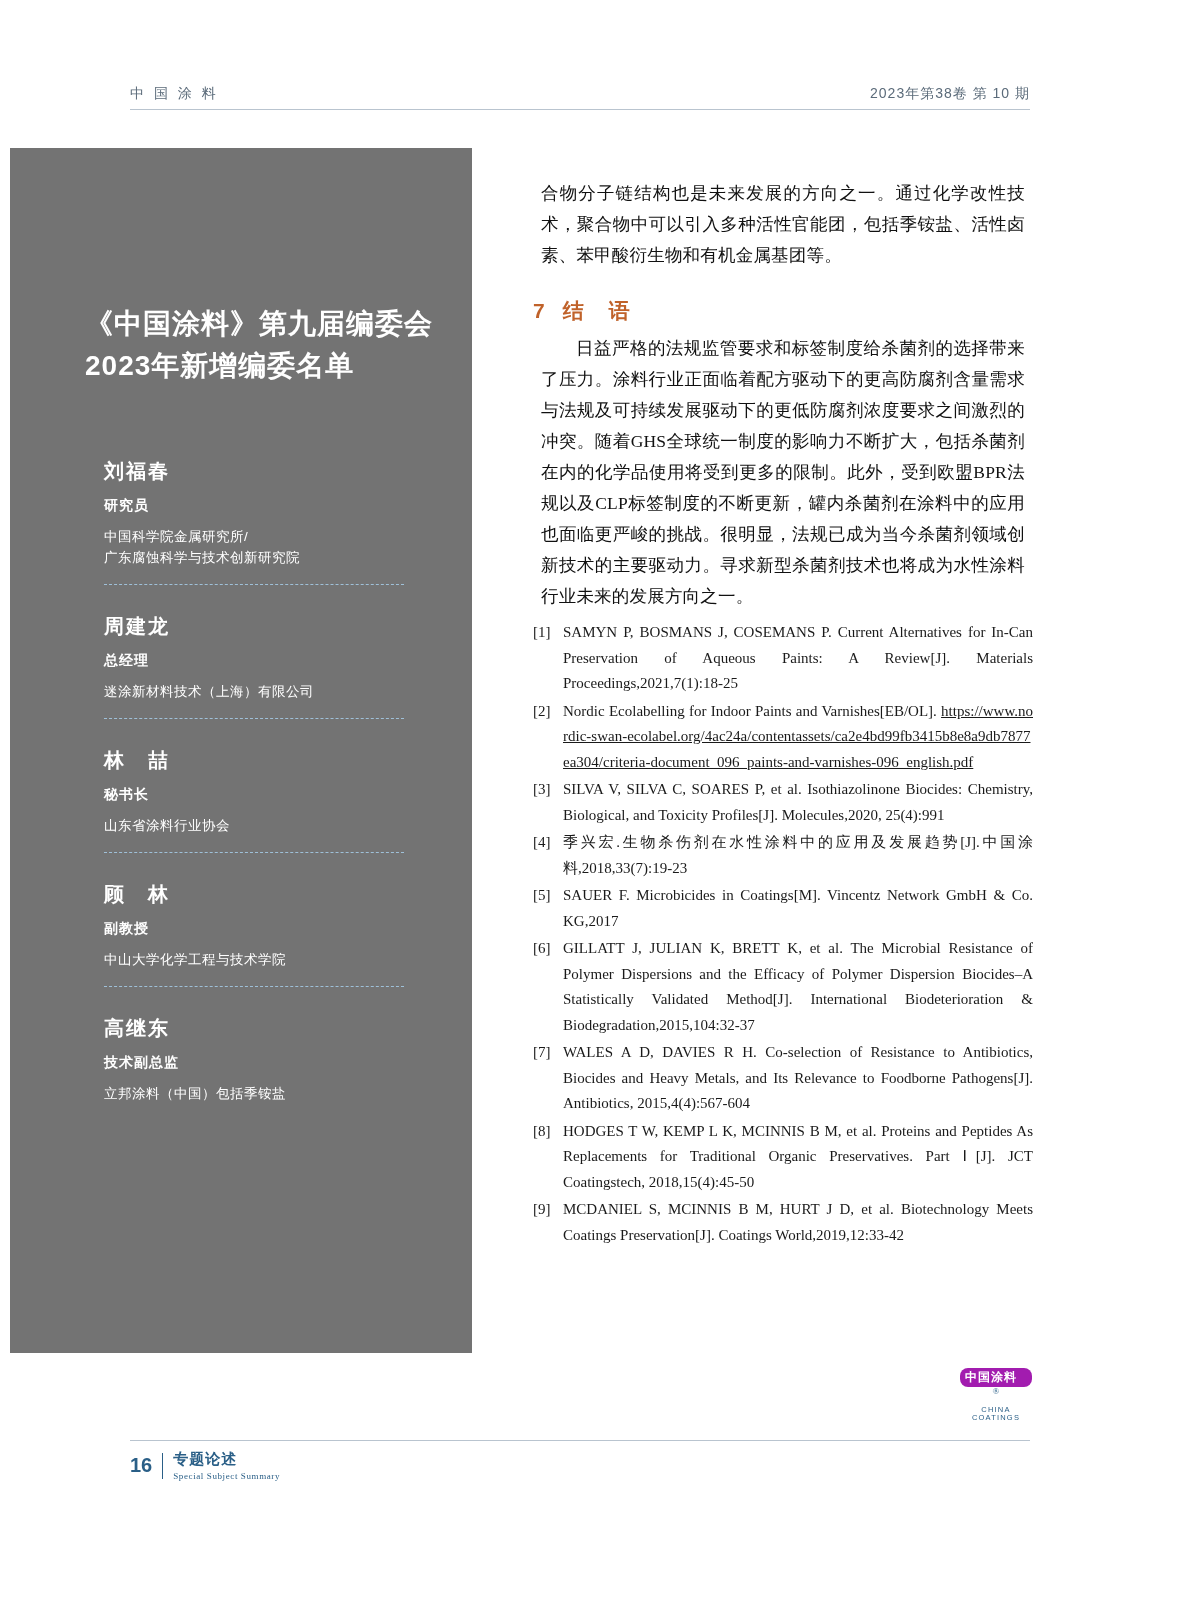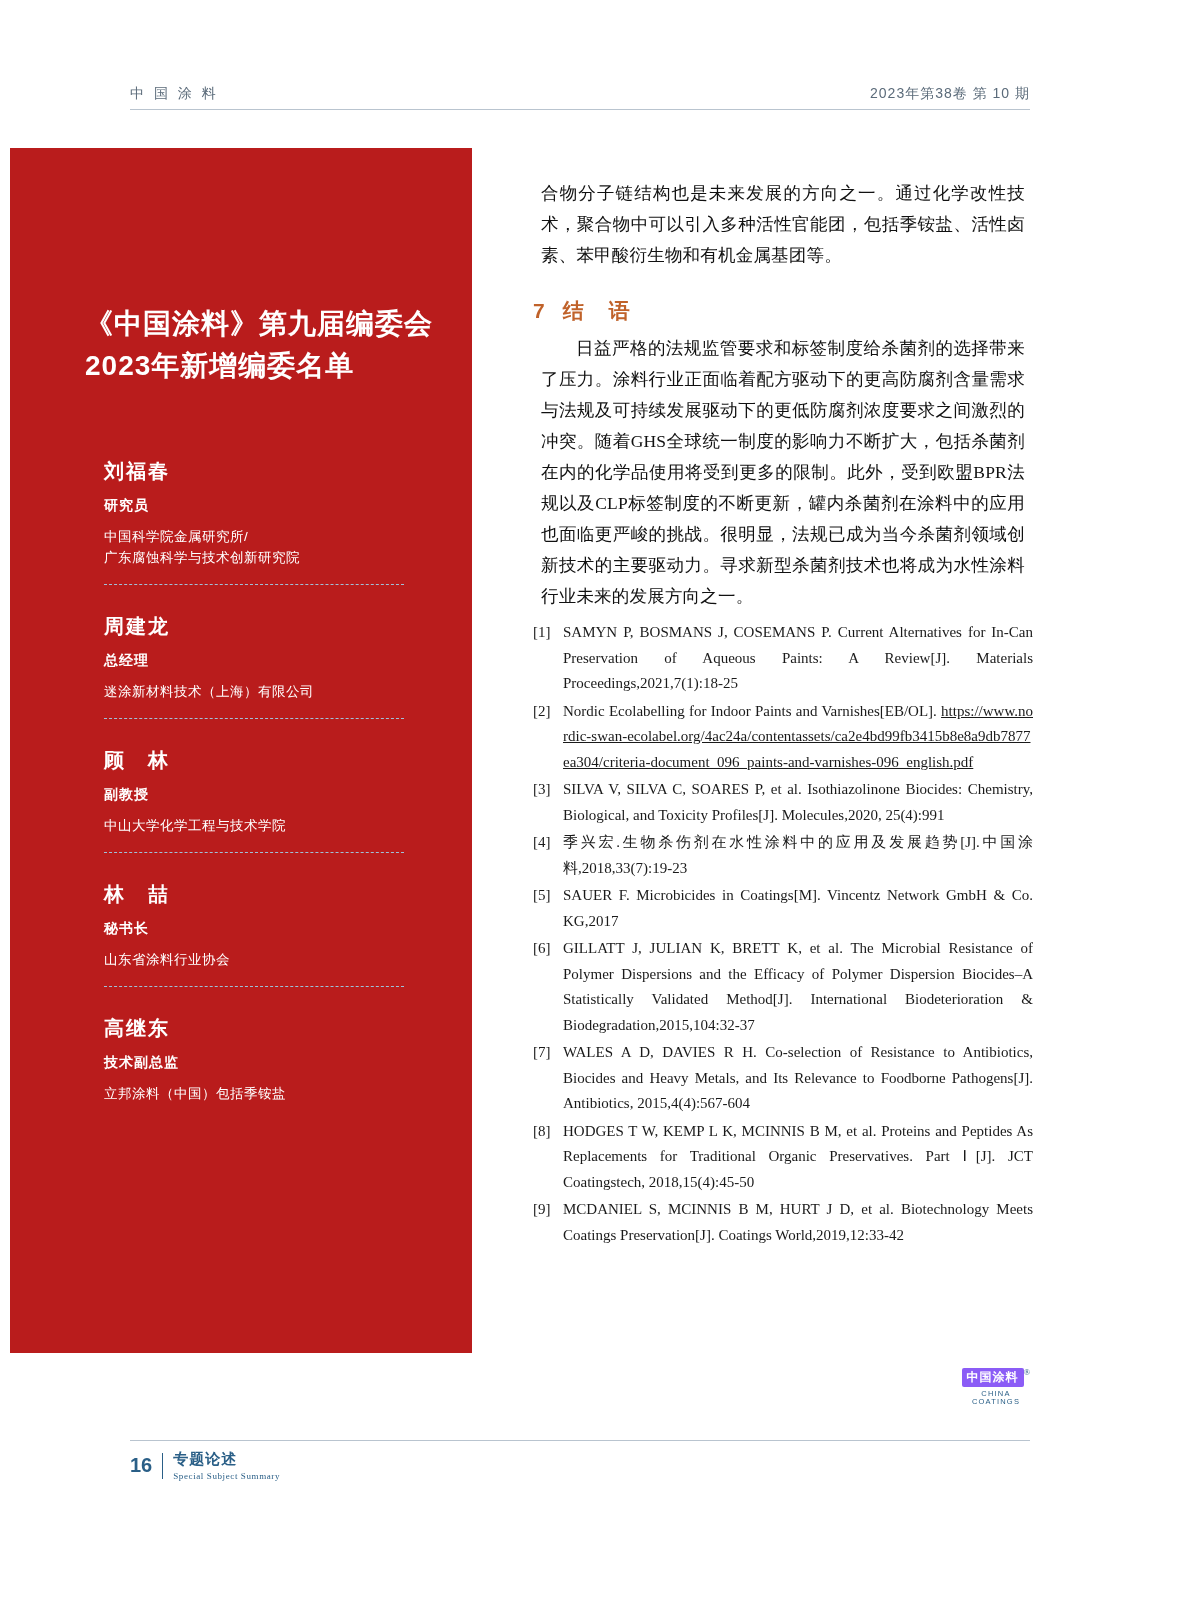--- a/index.html
+++ b/index.html
@@ -43,21 +43,21 @@
     letter-spacing: 1px;
   }
 
   
   .blue-panel {
     position: absolute;
     left: 10px;
     top: 148px;
     width: 462px;
     height: 1205px;
-    background: #b91c1c;
+    background: #737373;
     color: #ffffff;
     box-sizing: border-box;
   }
   .panel-title {
     position: absolute;
     left: 75px;
     top: 155px;
     width: 380px;
     font-family: "Liberation Sans", sans-serif;
     font-weight: bold;
@@ -169,28 +169,28 @@
   .logo {
     position: absolute;
     left: 958px;
     top: 1368px;
     width: 76px;
     text-align: center;
     line-height: 1;
   }
   .logo .logo-cn {
     display: inline-block;
-    background: #8b5cf6;
+    background: #a21caf;
     color: #fff;
     font-family: "Liberation Sans", sans-serif;
     font-size: 12px;
     font-weight: bold;
     letter-spacing: 1px;
-    padding: 3px 5px 4px 5px;
-    border-radius: 2px;
+    padding: 3px 15px 4px 5px;
+    border-radius: 8px;
   }
   .logo .logo-tm {
     color: #2a5f87;
     font-size: 9px;
     vertical-align: super;
   }
   .logo .logo-en {
     display: block;
     margin-top: 3px;
     font-family: "Liberation Sans", sans-serif;
@@ -265,29 +265,29 @@
 广东腐蚀科学与技术创新研究院</div>
     </div>
 
     <div class="member">
       <div class="m-name">周建龙</div>
       <div class="m-role">总经理</div>
       <div class="m-org">迷涂新材料技术（上海）有限公司</div>
     </div>
 
     <div class="member">
+      <div class="m-name">林　喆</div>
+      <div class="m-role">秘书长</div>
+      <div class="m-org">山东省涂料行业协会</div>
+    </div>
+
+    <div class="member">
       <div class="m-name">顾　林</div>
       <div class="m-role">副教授</div>
       <div class="m-org">中山大学化学工程与技术学院</div>
-    </div>
-
-    <div class="member">
-      <div class="m-name">林　喆</div>
-      <div class="m-role">秘书长</div>
-      <div class="m-org">山东省涂料行业协会</div>
     </div>
 
     <div class="member">
       <div class="m-name">高继东</div>
       <div class="m-role">技术副总监</div>
       <div class="m-org">立邦涂料（中国）包括季铵盐</div>
     </div>
 
   </div>
 </div>

